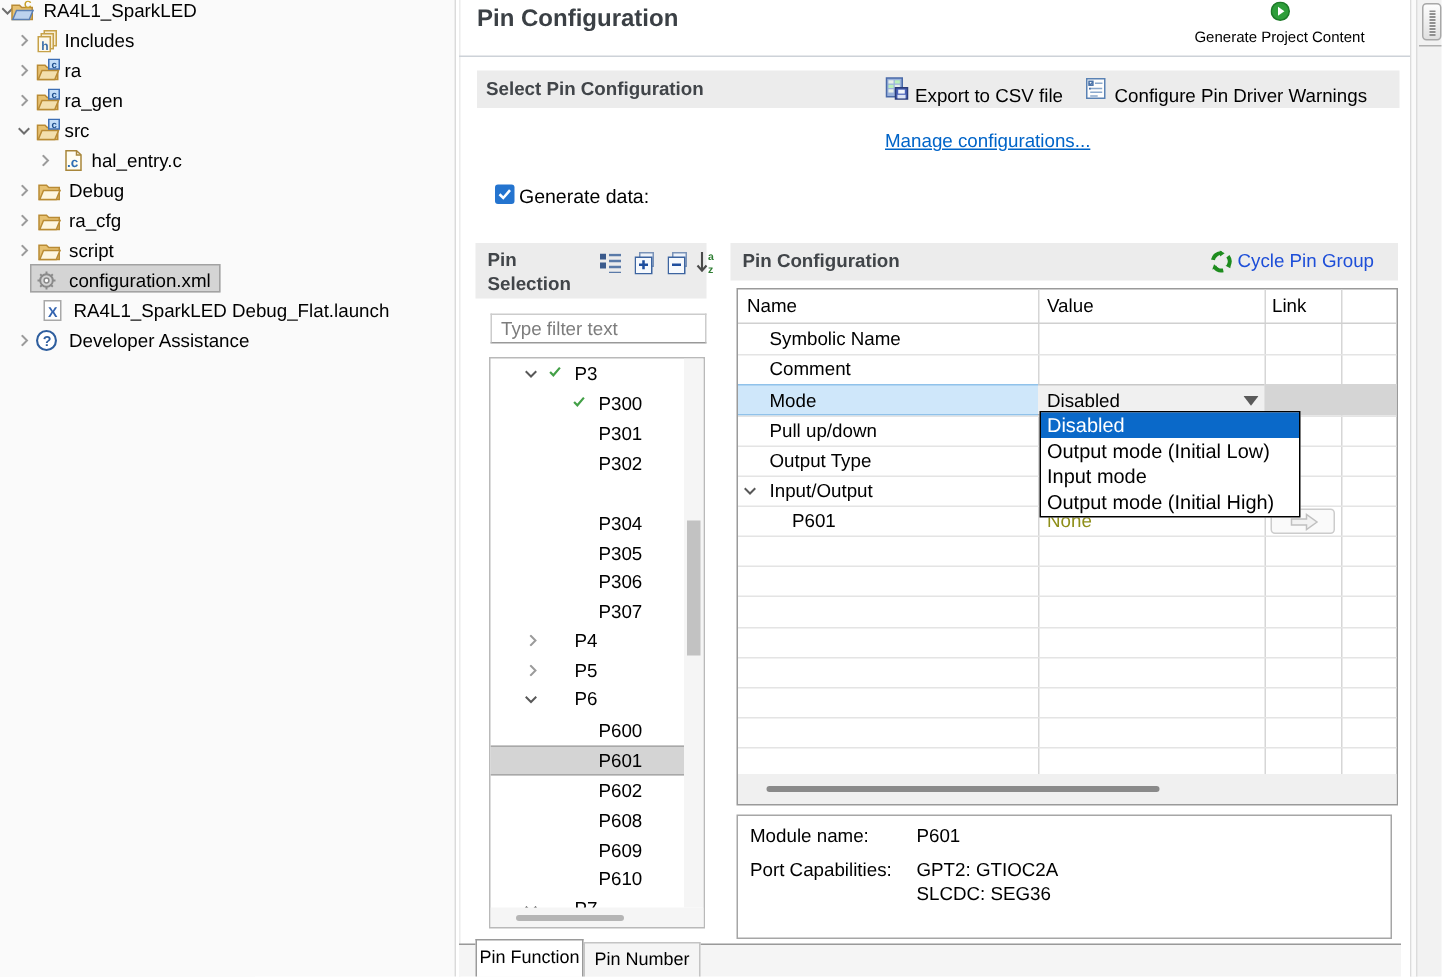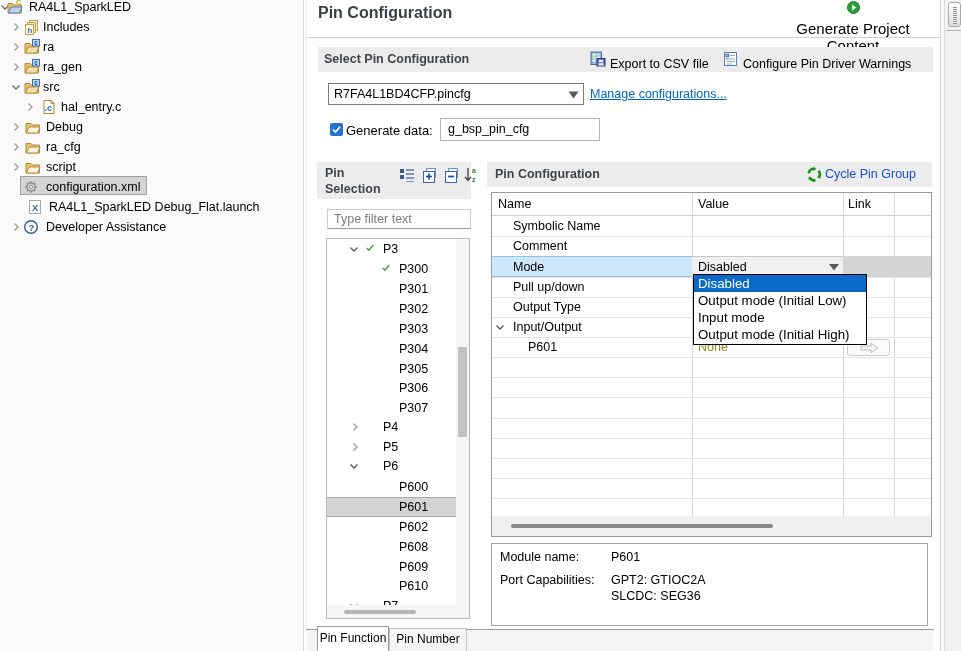--- a/index.html
+++ b/index.html
@@ -11,21 +11,21 @@
 #rightstrip { position:absolute; left:940px; top:0; width:21px; height:651px; background:#f2f2f2; }
 #rsline1 { position:absolute; left:0; top:0; width:1px; height:651px; background:#dcdcdc; }
 #rsline2 { position:absolute; left:1px; top:0; width:4px; height:651px; background:#fafafa; border-right:1px solid #dcdcdc; }
 .row { position:absolute; height:20px; line-height:20px; white-space:nowrap; font-size:12.5px; }
 .row svg { vertical-align:middle; }
 .chev { position:absolute; width:8px; height:8px; top:6px; }
 .ticon { position:absolute; top:2px; width:16px; height:16px; }
 .tlabel { position:absolute; top:0; }
 #title { position:absolute; left:318px; top:4px; font-size:16px; font-weight:bold; color:#3b4045; }
 #genbtn { position:absolute; left:773px; top:1px; width:160px; text-align:center; }
-#genbtn .txt { display:block; margin-top:3px; font-size:15px; }
+#genbtn .txt { display:block; margin-top:3px; font-size:10px; }
 #hline { position:absolute; left:306px; top:37px; width:634px; height:1px; background:#cdd2d8; }
 .secbar { position:absolute; background:#ececec; font-weight:bold; color:#414549; }
 #selbar { left:318px; top:47px; width:615px; height:25px; line-height:25px; padding-left:6px; font-size:12.5px; }
 #selbar .btn { position:absolute; top:0; font-weight:normal; color:#000; }
 #combo { position:absolute; left:328px; top:83px; width:256px; height:22px; border:1px solid #7c7c7c; background:#fff; line-height:20px; padding-left:5px; font-size:12.5px; }
 #combo .arr { position:absolute; right:4px; top:7px; }
 #managelink { position:absolute; left:590px; top:87px; color:#0064c8; text-decoration:underline; font-size:12.5px; }
 #cbx { position:absolute; left:330px; top:123px; width:13px; height:13px; background:#2474cf; border-radius:2px; }
 #genlabel { position:absolute; left:346px; top:123px; font-size:13px; }
 #geninput { position:absolute; left:440px; top:118px; width:160px; height:23px; border:1px solid #b4b4b4; line-height:21px; padding-left:7px; font-size:12.5px; background:#fff; }
@@ -220,31 +220,25 @@
       <svg width="16" height="16" viewBox="0 0 16 16">
           <rect x="1.5" y="1.5" width="12" height="13" fill="#fdfdfd" stroke="#5a82b4"></rect>
           <rect x="3" y="3.2" width="2.6" height="2.6" fill="#fff" stroke="#4a72a8"></rect>
           <path d="M3 4.5 l1 1 1.5-1.8" stroke="#4a72a8" stroke-width="0.9" fill="none"></path>
           <path d="M7 4.5 h5 M3.8 8 h8 M3.8 10.5 h8 M3.8 13 h5" stroke="#8aa8cc" stroke-width="1"></path>
           <rect x="3" y="7.5" width="1.2" height="1.2" fill="#4a72a8"></rect>
         </svg>
     </span>
     <span class="btn" style="left:425px;top:5px">Configure Pin Driver Warnings</span>
   </div>
-  <div id="combo">R7FA4L1BD4CFP.pincfg
-    <svg class="arr" width="11" height="8" viewBox="0 0 11 8">
-        <path d="M0.5 0.5 h10 l-5 7 z" fill="#5a5a5a"></path>
-      </svg>
-  </div>
   <div id="managelink">Manage configurations...</div>
   <div id="cbx"><svg width="13" height="13" viewBox="0 0 13 13">
         <path d="M3 6.5 L5.5 9 L10 3.8" stroke="#fff" stroke-width="1.7" fill="none"></path>
       </svg></div>
   <div id="genlabel">Generate data:</div>
-  <div id="geninput">g_bsp_pin_cfg</div>
   <div class="secbar" id="pinselbar">Pin<br>Selection
     <svg style="position:absolute;left:83px;top:7px" width="14" height="13" viewBox="0 0 14 13">
         <g fill="#3a5a8c">
           <rect x="0" y="0" width="4" height="4"></rect>
           <rect x="0" y="6" width="4" height="4"></rect>
         </g>
         <g stroke="#5a7aa8" stroke-width="1.6">
           <path d="M6 1 h8 M6 5 h8 M6 9 h8 M6 13 h8"></path>
         </g>
       </svg>
@@ -279,23 +273,20 @@
       <svg class="chev" style="left:55px;top:5px" width="11" height="10" viewBox="0 0 11 10">
           <path d="M1 5 L4 8 L10 1" stroke="#43a047" stroke-width="2" fill="none"></path>
         </svg>
       <span class="tlabel" style="left:72px">P300</span>
     </div>
     <div class="row" style="left:0;top:40px;width:129px">
         <span class="tlabel" style="left:72px">P301</span>
       </div>
     <div class="row" style="left:0;top:60px;width:129px">
         <span class="tlabel" style="left:72px">P302</span>
-      </div>
-    <div class="row" style="left:0;top:79.5px;width:129px">
-        <span class="tlabel" style="left:72px">P303</span>
       </div>
     <div class="row" style="left:0;top:99.5px;width:129px">
         <span class="tlabel" style="left:72px">P304</span>
       </div>
     <div class="row" style="left:0;top:119.5px;width:129px">
         <span class="tlabel" style="left:72px">P305</span>
       </div>
     <div class="row" style="left:0;top:139px;width:129px">
         <span class="tlabel" style="left:72px">P306</span>
       </div>

